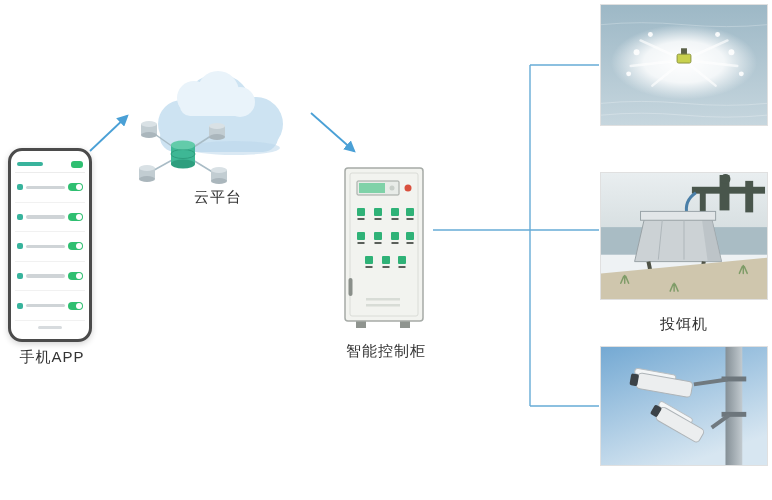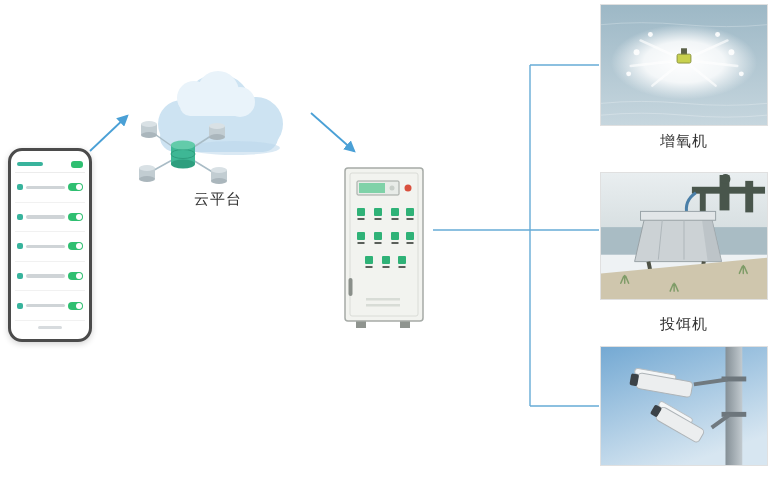--- a/index.html
+++ b/index.html
@@ -30,21 +30,21 @@
   .arrowhead-path{fill:var(--arrow-blue);}
   
   .node-label{
     position:absolute;
     font-size:15px;line-height:1.4;
     color:var(--label-text);
     text-align:center;
     letter-spacing:1px;
   }
   .lbl-phone{left:2px;top:346px;width:100px;}
-  .lbl-cloud{left:168px;top:188px;width:100px;}
+  .lbl-cloud{left:168px;top:188px;width:100px;font-family:Liberation Mono, monospace;}
   .lbl-cabinet{left:328px;top:340px;width:116px;}
   .lbl-aerator{left:600px;top:130px;width:168px;}
   .lbl-feeder{left:600px;top:313px;width:168px;}
   .lbl-camera{left:600px;top:470px;width:168px;}
   
   .phone{
     position:absolute;left:8px;top:148px;width:84px;height:194px;
     background:#fff;border:3px solid #4b4b4b;border-radius:14px;
     box-shadow:0 2px 6px rgba(0,0,0,.18);
   }
@@ -348,17 +348,18 @@
         <rect x="-7" y="2" width="8" height="12" rx="2" fill="#3c4247"></rect>
       </g>
       <g transform="translate(62,60) rotate(30)">
         <rect x="-4" y="-4" width="38" height="6" rx="3" fill="#f4f6f7" stroke="#b8bec2"></rect>
         <rect x="0" y="0" width="50" height="15" rx="4" fill="#eceeef" stroke="#aeb4b8"></rect>
         <rect x="-7" y="2" width="8" height="11" rx="2" fill="#3c4247"></rect>
       </g>
     </svg>
   </div>
 
+  <div class="node-label lbl-phone">手机APP</div>
   <div class="node-label lbl-cloud">云平台</div>
-  <div class="node-label lbl-aerator">增氧机</div>
+  <div class="node-label lbl-cabinet">智能控制柜</div>
   <div class="node-label lbl-feeder">投饵机</div>
 
 </div>
 
 </body></html>

